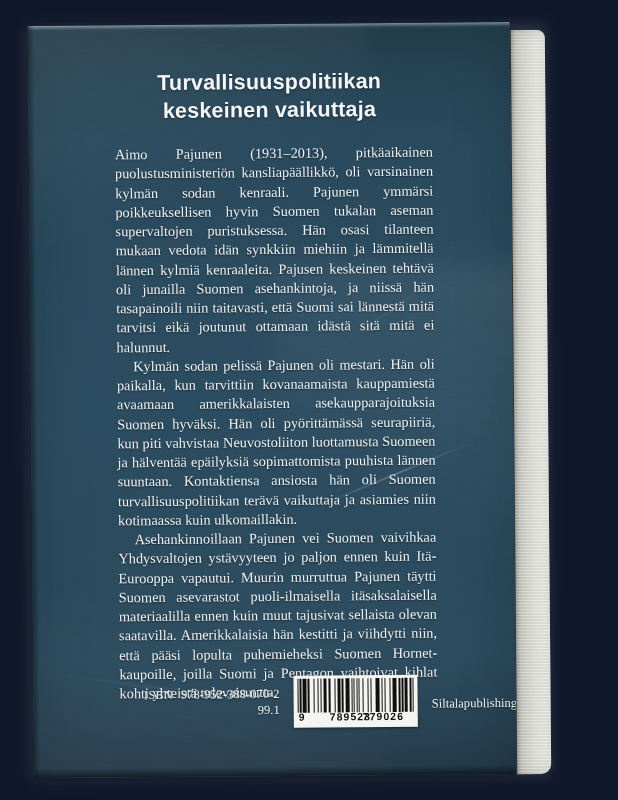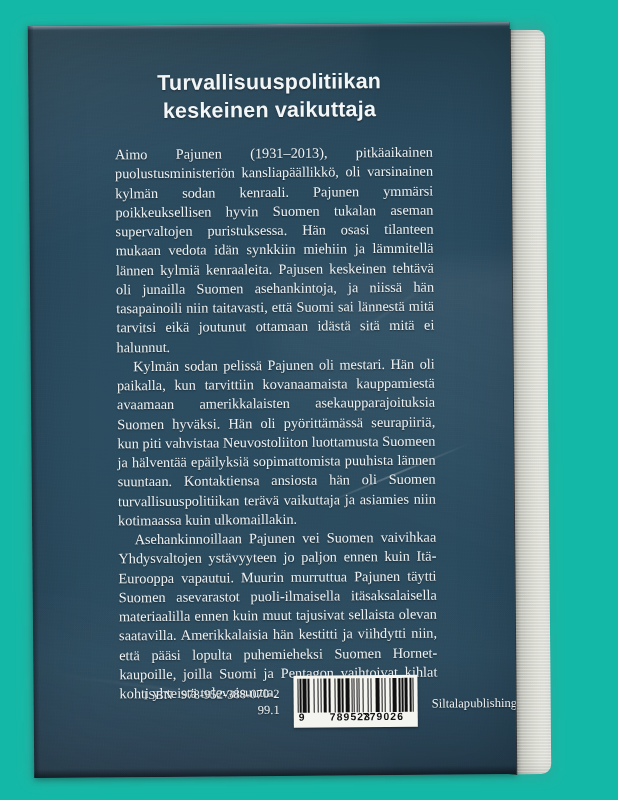--- a/index.html
+++ b/index.html
@@ -11,21 +11,21 @@
     width: 618px;
     height: 800px;
     overflow: hidden;
     font-family: "Liberation Serif", serif;
   }
 
   #photo {
     position: relative;
     width: 618px;
     height: 800px;
-    background: #14b8a6;
+    background: #0f172a;
     overflow: hidden;
   }
 
   
   .book-shadow {
     position: absolute;
     left: 28px;
     top: 26px;
     width: 520px;
     height: 752px;

